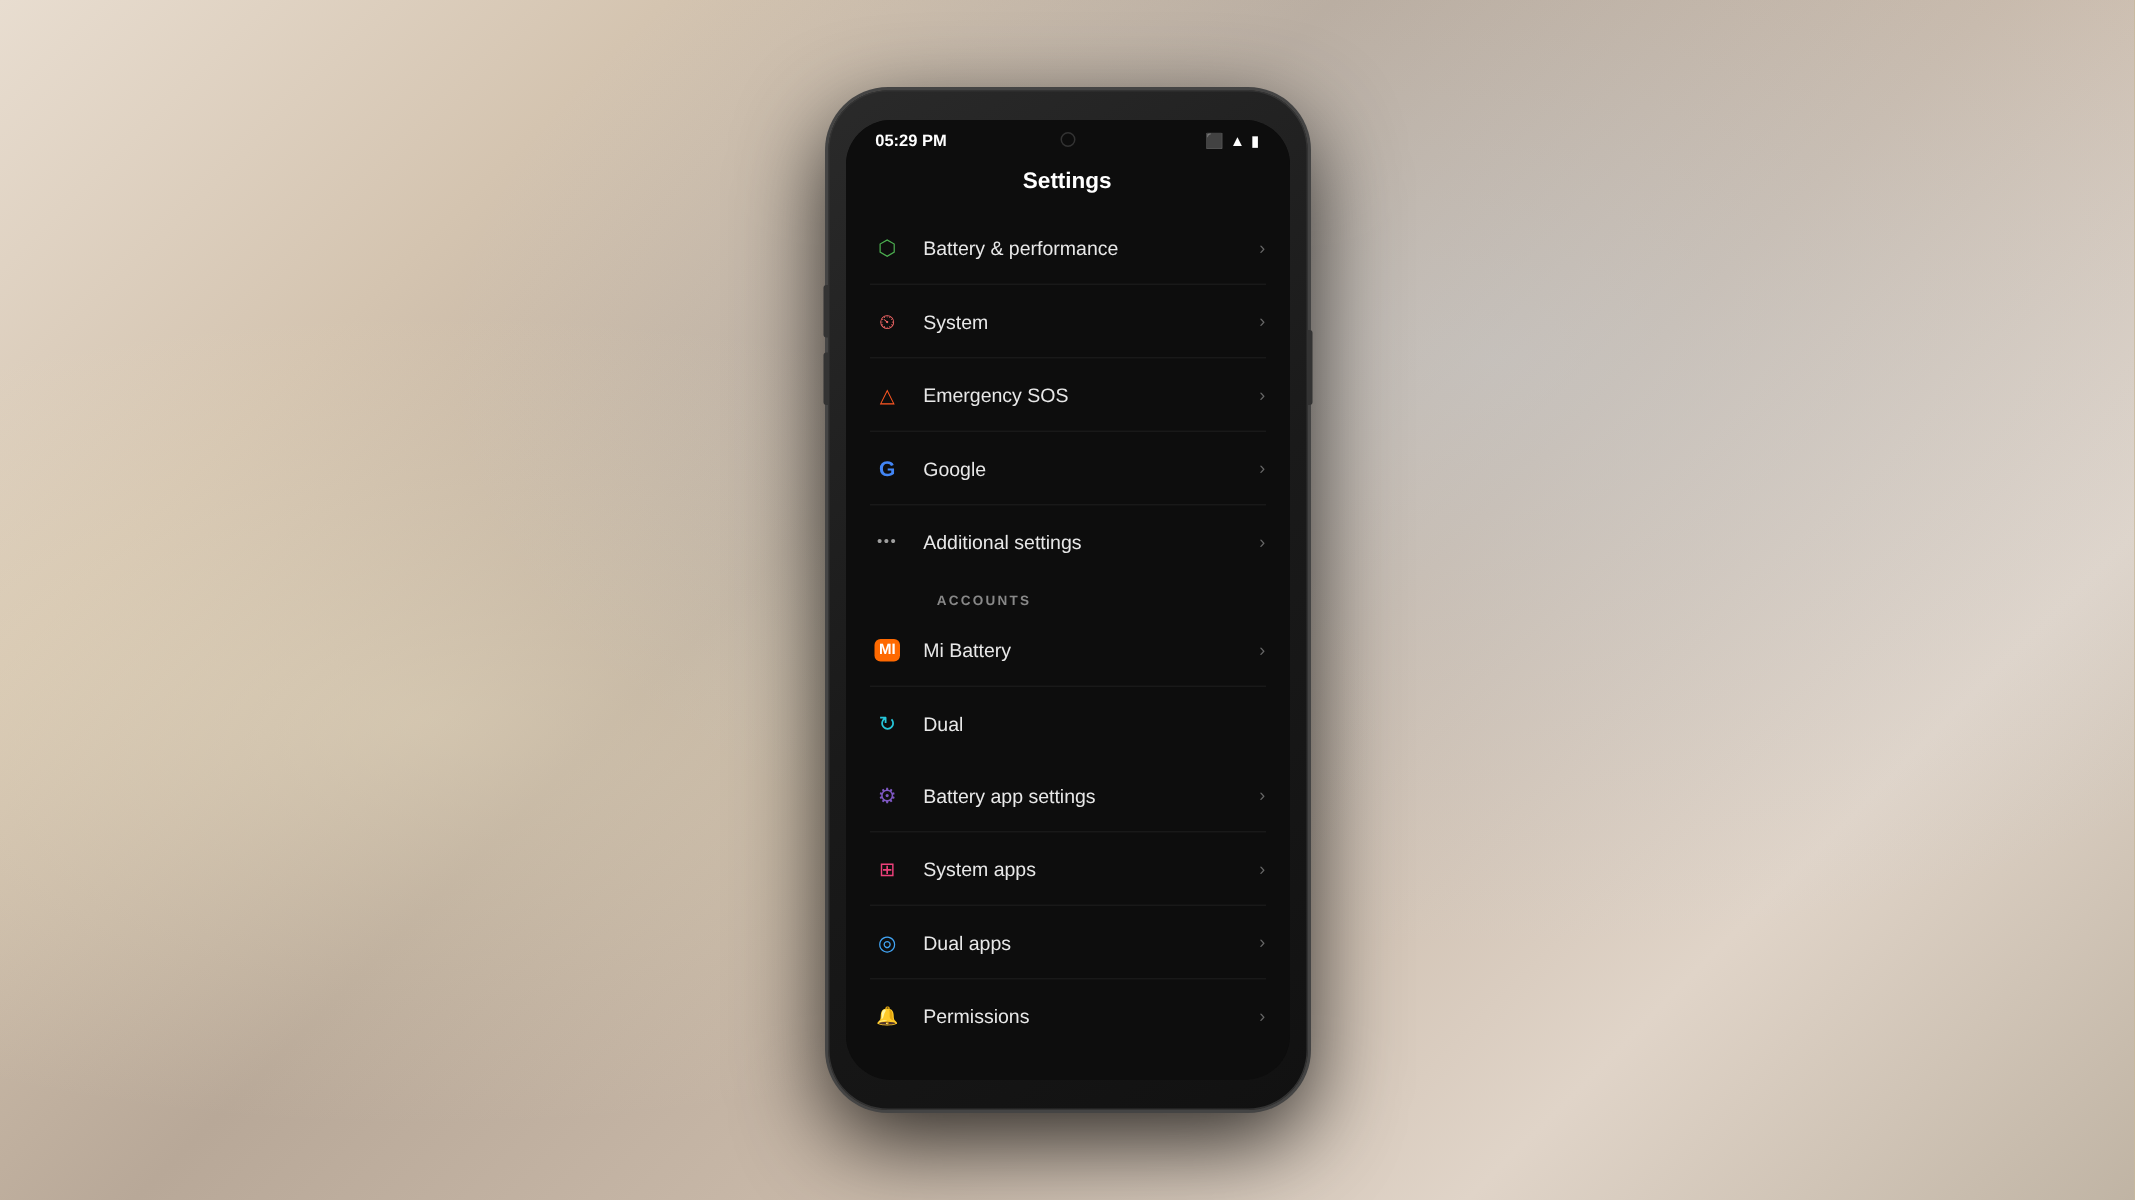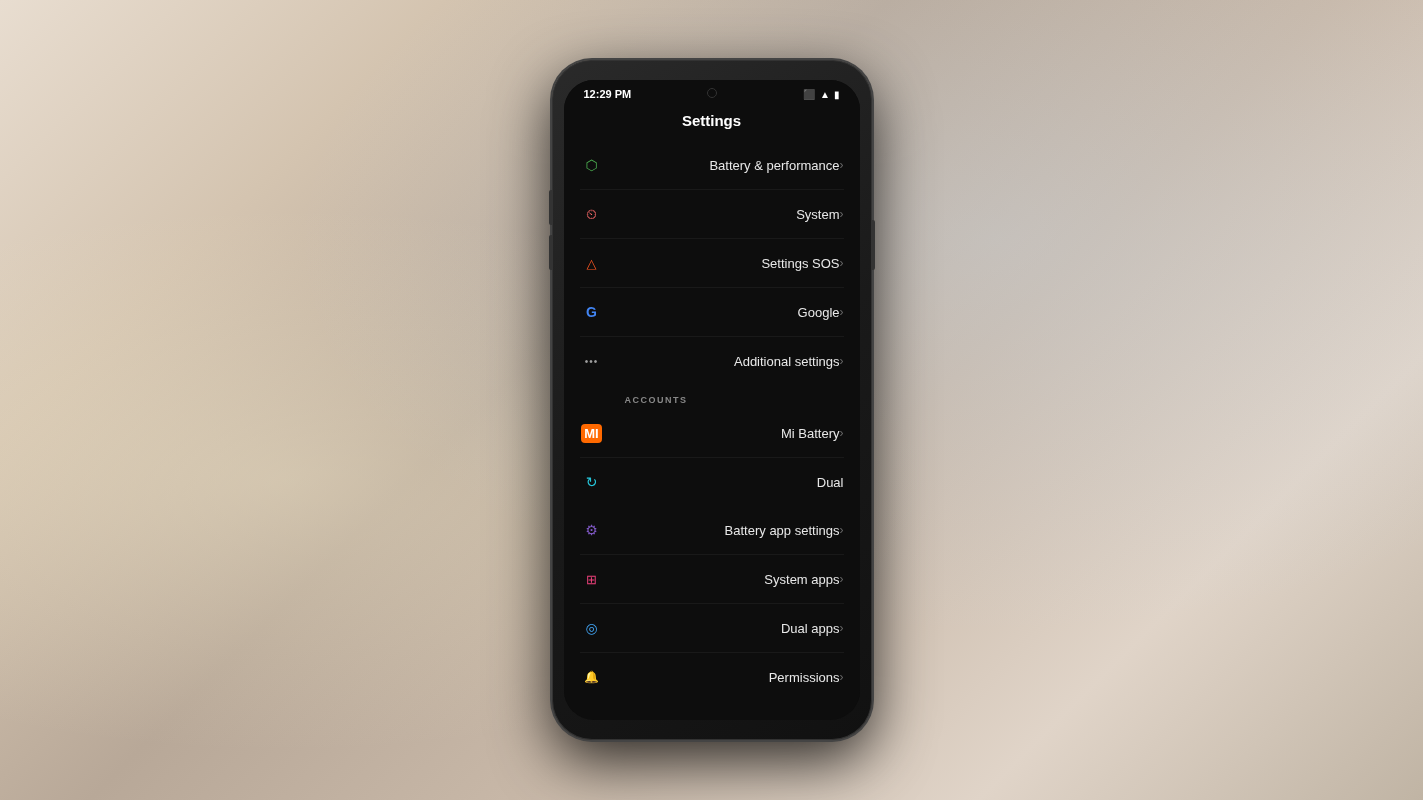--- a/index.html
+++ b/index.html
@@ -130,21 +130,20 @@
       align-items: center;
       justify-content: center;
       margin-right: 12px;
       flex-shrink: 0;
     }
 
     .item-label {
       color: #e8e8e8;
       font-size: 13px;
       flex: 1;
-      text-align: right;
     }
 
     .item-chevron {
       color: #666;
       font-size: 12px;
     }
 
     
     .section-header {
       color: #888;
@@ -155,21 +154,21 @@
       text-transform: uppercase;
       margin-left: 45px;
     }
 
     
     .icon-battery { color: #4CAF50; font-size: 14px; }
     .icon-storage { color: #FF6B6B; font-size: 14px; }
     .icon-sos { color: #FF5722; font-size: 13px; }
     .icon-google-g { color: #4285F4; font-size: 14px; font-weight: 700; }
     .icon-dots { color: #9E9E9E; font-size: 14px; letter-spacing: 2px; }
-    .icon-mi { background: #FF6900; color: #fff; font-size: 13px; font-weight: 700; border-radius: 4px; padding: 2px 3px; }
+    .icon-mi { background: #FF6900; color: #fff; font-size: 10px; font-weight: 700; border-radius: 4px; padding: 2px 3px; }
     .icon-sync { color: #26C6DA; font-size: 14px; }
     .icon-sysapp { color: #7E57C2; font-size: 14px; }
     .icon-manage { color: #EC407A; font-size: 14px; }
     .icon-dual { color: #42A5F5; font-size: 14px; }
     .icon-perm { color: #FFB300; font-size: 14px; }
 
     
     .power-btn {
       position: absolute;
       right: -3px;
@@ -214,21 +213,21 @@
 <div class="bg-room"></div>
 
 <div class="phone-outer">
   <div class="power-btn"></div>
   <div class="vol-up-btn"></div>
   <div class="vol-down-btn"></div>
 
   <div class="phone-screen">
 
     <div class="status-bar">
-      <span class="status-time">12:29 PM</span>
+      <span class="status-time">05:29 PM</span>
       <div class="status-icons">
         <span class="status-icon">⬛</span>
         <span class="status-icon">▲</span>
         <span class="status-icon">▮</span>
       </div>
     </div>
 
     <div class="camera-notch"></div>
 
     <div class="screen-content">
@@ -250,21 +249,21 @@
         </div>
         <span class="item-label">System</span>
         <span class="item-chevron">›</span>
       </div>
       <div class="divider"></div>
 
       <div class="settings-item">
         <div class="item-icon">
           <span class="icon-sos">△</span>
         </div>
-        <span class="item-label">Settings SOS</span>
+        <span class="item-label">Emergency SOS</span>
         <span class="item-chevron">›</span>
       </div>
       <div class="divider"></div>
 
       <div class="settings-item">
         <div class="item-icon">
           <span class="icon-google-g">G</span>
         </div>
         <span class="item-label">Google</span>
         <span class="item-chevron">›</span>

